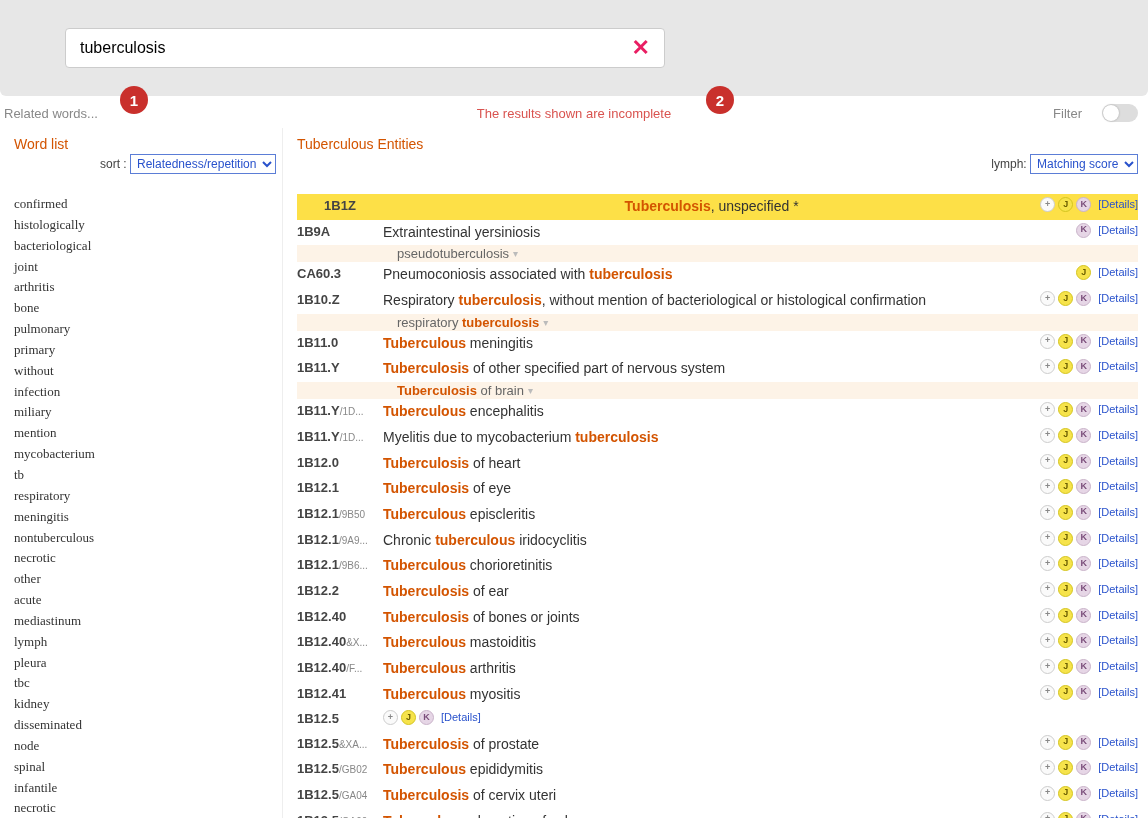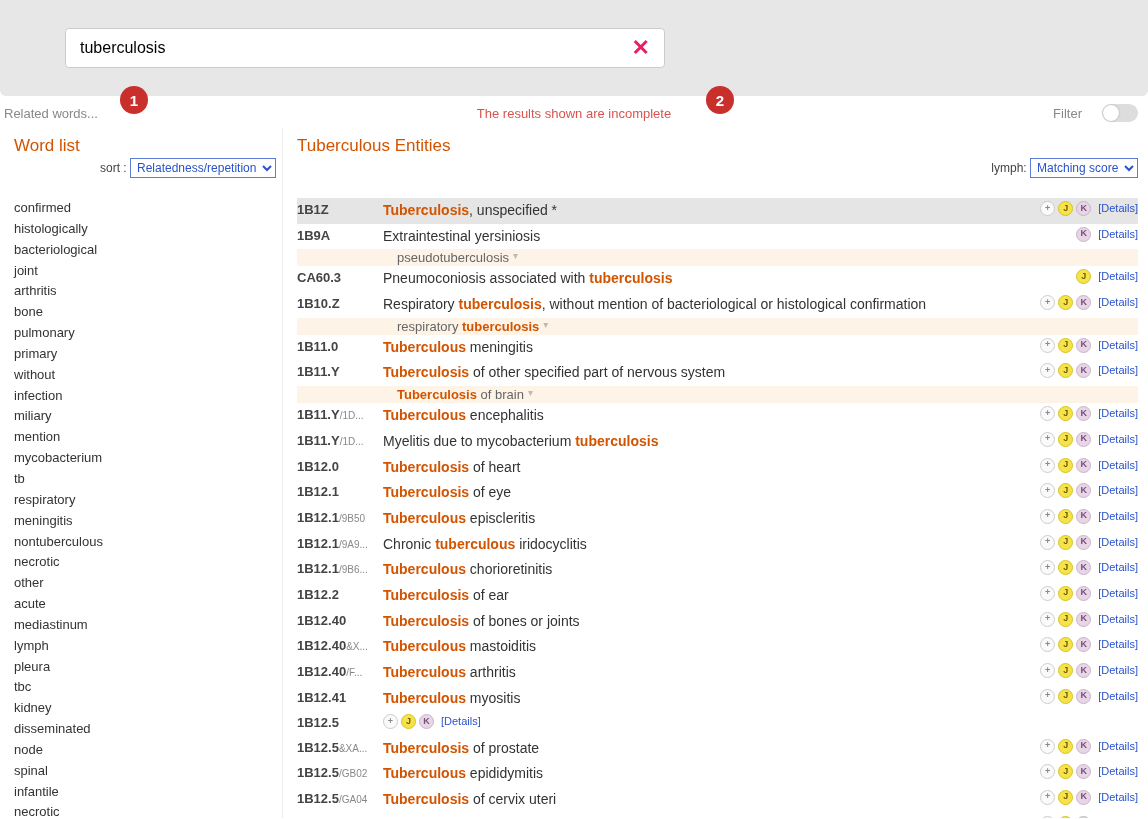--- a/index.html
+++ b/index.html
@@ -102,21 +102,21 @@
     overflow-y: scroll;
     padding: 4px 6px 4px 14px;
   }
   .right-panel {
     flex: 1;
     overflow-y: scroll;
     padding: 4px 10px 4px 14px;
   }
   .panel-title {
     color: #d35400;
-    font-size: 17px;
+    font-size: 14px;
     margin: 4px 0 2px;
   }
   .sort-row {
     text-align: right;
     font-size: 12px;
     color: #444;
     margin-bottom: 20px;
   }
   .sort-row select {
     border: 1px solid #5b7dd6;
@@ -124,29 +124,31 @@
     font-size: 12px;
     padding: 1px 2px;
     background: #fff;
   }
   .word-item {
     font-size: 13px;
     color: #333;
     padding: 1px 0;
     line-height: 1.45;
     cursor: pointer;
+    font-family: Liberation Serif, serif;
   }
   .entity-row {
     display: flex;
     align-items: flex-start;
     padding: 2px 0;
     line-height: 1.55;
   }
   .entity-row.selected {
-    background: #e5e5e5;
+    background: #fde047;
+    text-align: center;
   }
   .entity-code {
     width: 86px;
     flex-shrink: 0;
     font-weight: bold;
     color: #444;
     font-size: 13px;
     white-space: nowrap;
     overflow: hidden;
   }
@@ -160,21 +162,21 @@
     font-size: 14px;
     color: #333;
   }
   .entity-title .hl { color: #d35400; font-weight: bold; }
   .sub-term {
     background: #fdf3e7;
     padding: 1px 0 1px 100px;
     font-size: 13px;
     color: #666;
     display: flex;
-    align-items: flex-start;
+    align-items: center;
     gap: 4px;
   }
   .sub-term .hl { color: #d35400; font-weight: bold; }
   .caret {
     color: #bbb;
     font-size: 10px;
   }
   .entity-actions {
     display: flex;
     align-items: center;

